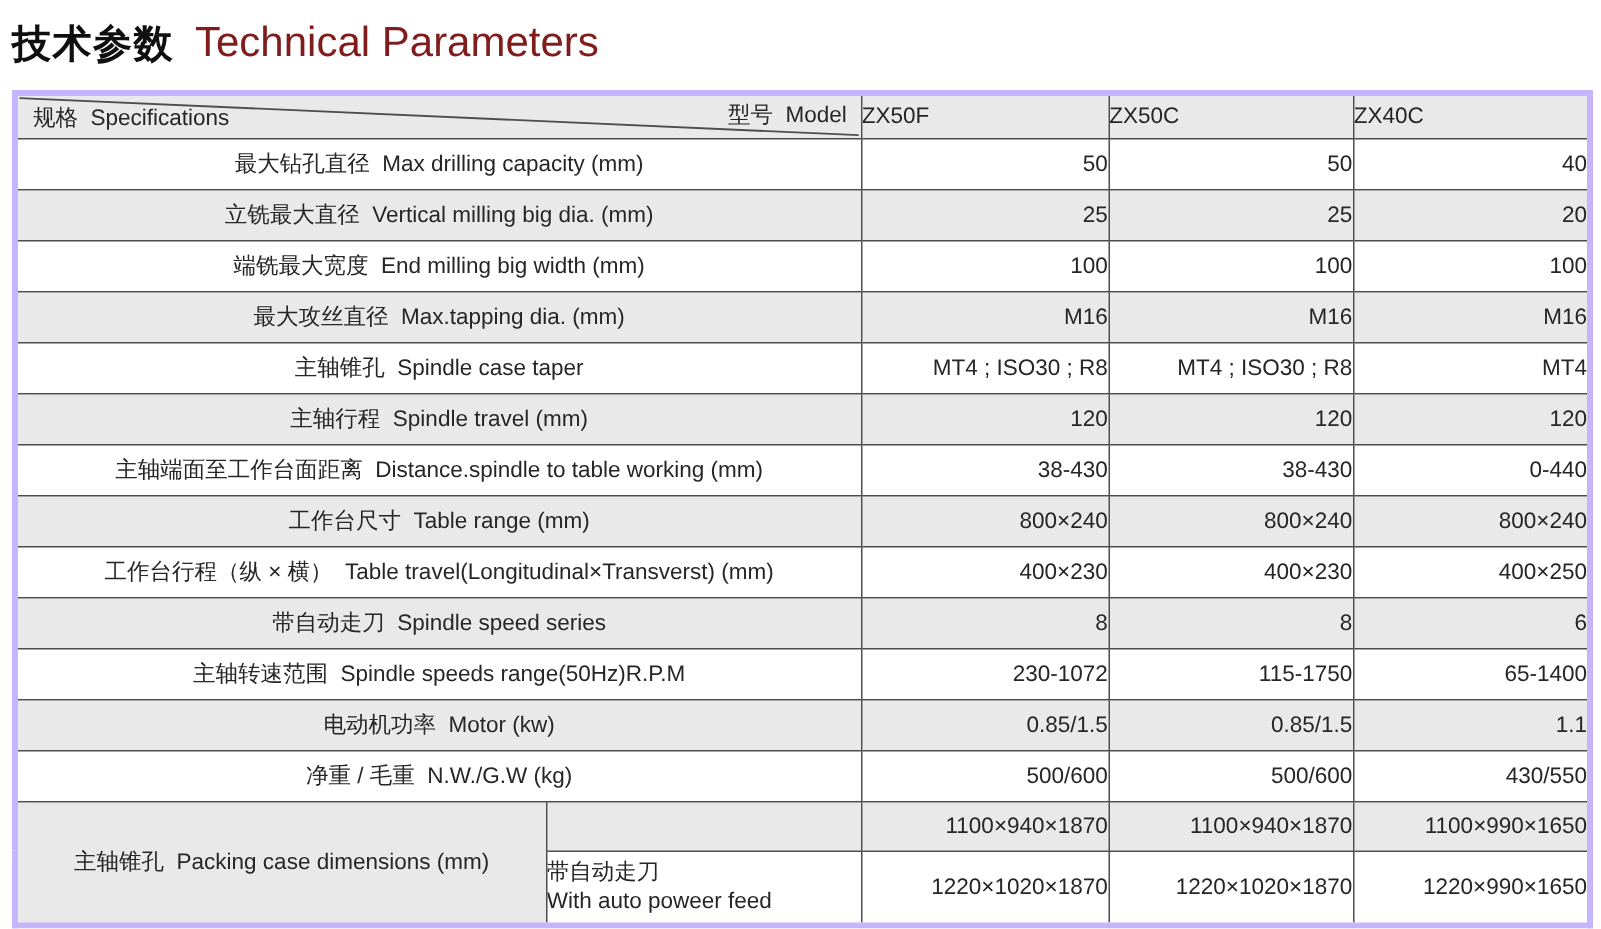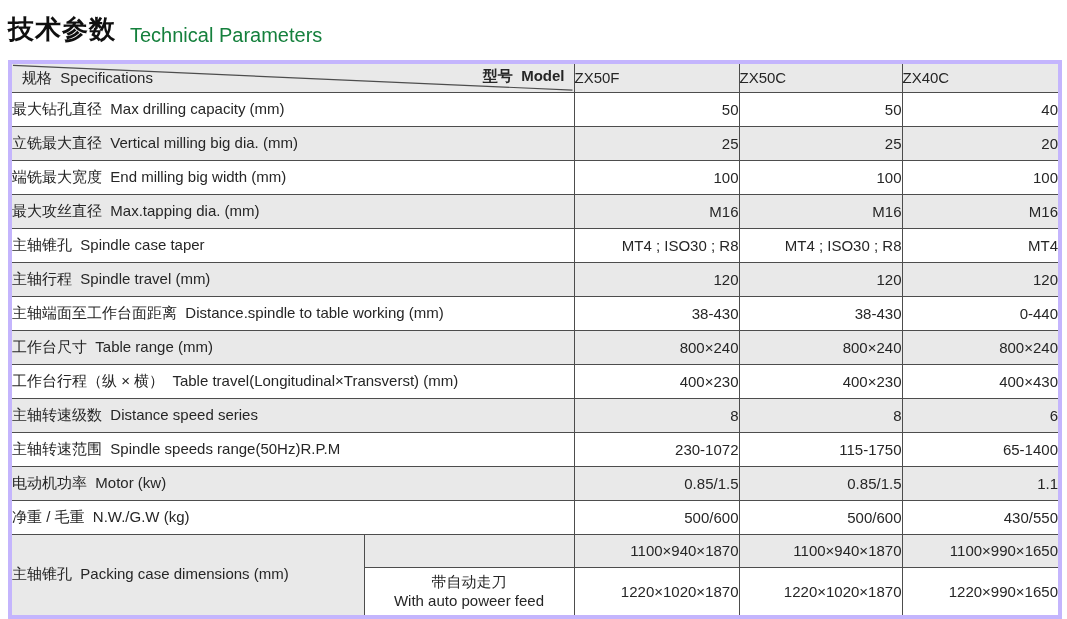--- a/index.html
+++ b/index.html
@@ -3,23 +3,23 @@
 <meta charset="utf-8">
 <style>
   html,body{margin:0;padding:0;background:#ffffff;}
   body{
     width:1067px;height:619px;overflow:hidden;
     font-family:"Liberation Sans","DejaVu Sans",sans-serif;
     color:#222;
     -webkit-font-smoothing:antialiased;
   }
   .page{padding:12px 0 0 8px;}
-  .title{display:flex;align-items:flex-end;gap:14px;margin:0 0 13px 0;}
+  .title{display:flex;align-items:flex-start;gap:14px;margin:0 0 13px 0;}
   .title-zh{font-size:26px;font-weight:700;color:#0f0f0f;letter-spacing:1px;}
-  .title-en{font-size:20px;font-weight:400;color:#15803d;}
+  .title-en{font-size:28px;font-weight:400;color:#7f1d1d;}
 
   table.spec{
     border-collapse:collapse;
     table-layout:fixed;
     width:1054px;
     border:4px solid #c4b5fd;
   }
   table.spec td, table.spec th{
     border:1px solid #4d4d4d;
     font-size:15px;
@@ -29,43 +29,43 @@
     overflow:hidden;
   }
   tr.hdr{height:30px;}
   tr.row{height:34px;}
   tr.pack1{height:33px;}
   tr.pack2{height:50px;}
   .gray{background:#e9e9e9;}
   .white{background:#ffffff;}
 
   td.label{
-    text-align:left;
+    text-align:center;
     padding-left:10px;
     white-space:pre-wrap;
   }
   td.val{text-align:right;}
 
   th.diag{
     position:relative;
     text-align:left;
   }
   th.diag svg{position:absolute;inset:0;width:100%;height:100%;}
   .spec-label{
     position:absolute;left:10px;bottom:4px;
     font-size:15px;font-weight:400;white-space:pre-wrap;
   }
   .model-label{
     position:absolute;right:9px;top:3px;
-    font-size:15px;font-weight:700;white-space:pre-wrap;
+    font-size:15px;font-weight:400;white-space:pre-wrap;
   }
   th.model-col{text-align:left;font-weight:400;}
 
   td.sublabel{
-    text-align:center;
+    text-align:left;
     padding-left:8px;
     font-size:15px;
     line-height:1.3;
   }
 </style>
 </head>
 <body>
 
 <div class="page">
 
@@ -144,24 +144,24 @@
       <tr class="row gray">
         <td class="label" colspan="2">工作台尺寸  Table range (mm)</td>
         <td class="val">800×240</td>
         <td class="val">800×240</td>
         <td class="val">800×240</td>
       </tr>
       <tr class="row white">
         <td class="label" colspan="2">工作台行程（纵 × 横）  Table travel(Longitudinal×Transverst) (mm)</td>
         <td class="val">400×230</td>
         <td class="val">400×230</td>
-        <td class="val">400×430</td>
-      </tr>
-      <tr class="row gray">
-        <td class="label" colspan="2">主轴转速级数  Distance speed series</td>
+        <td class="val">400×250</td>
+      </tr>
+      <tr class="row gray">
+        <td class="label" colspan="2">带自动走刀  Spindle speed series</td>
         <td class="val">8</td>
         <td class="val">8</td>
         <td class="val">6</td>
       </tr>
       <tr class="row white">
         <td class="label" colspan="2">主轴转速范围  Spindle speeds range(50Hz)R.P.M</td>
         <td class="val">230-1072</td>
         <td class="val">115-1750</td>
         <td class="val">65-1400</td>
       </tr>

